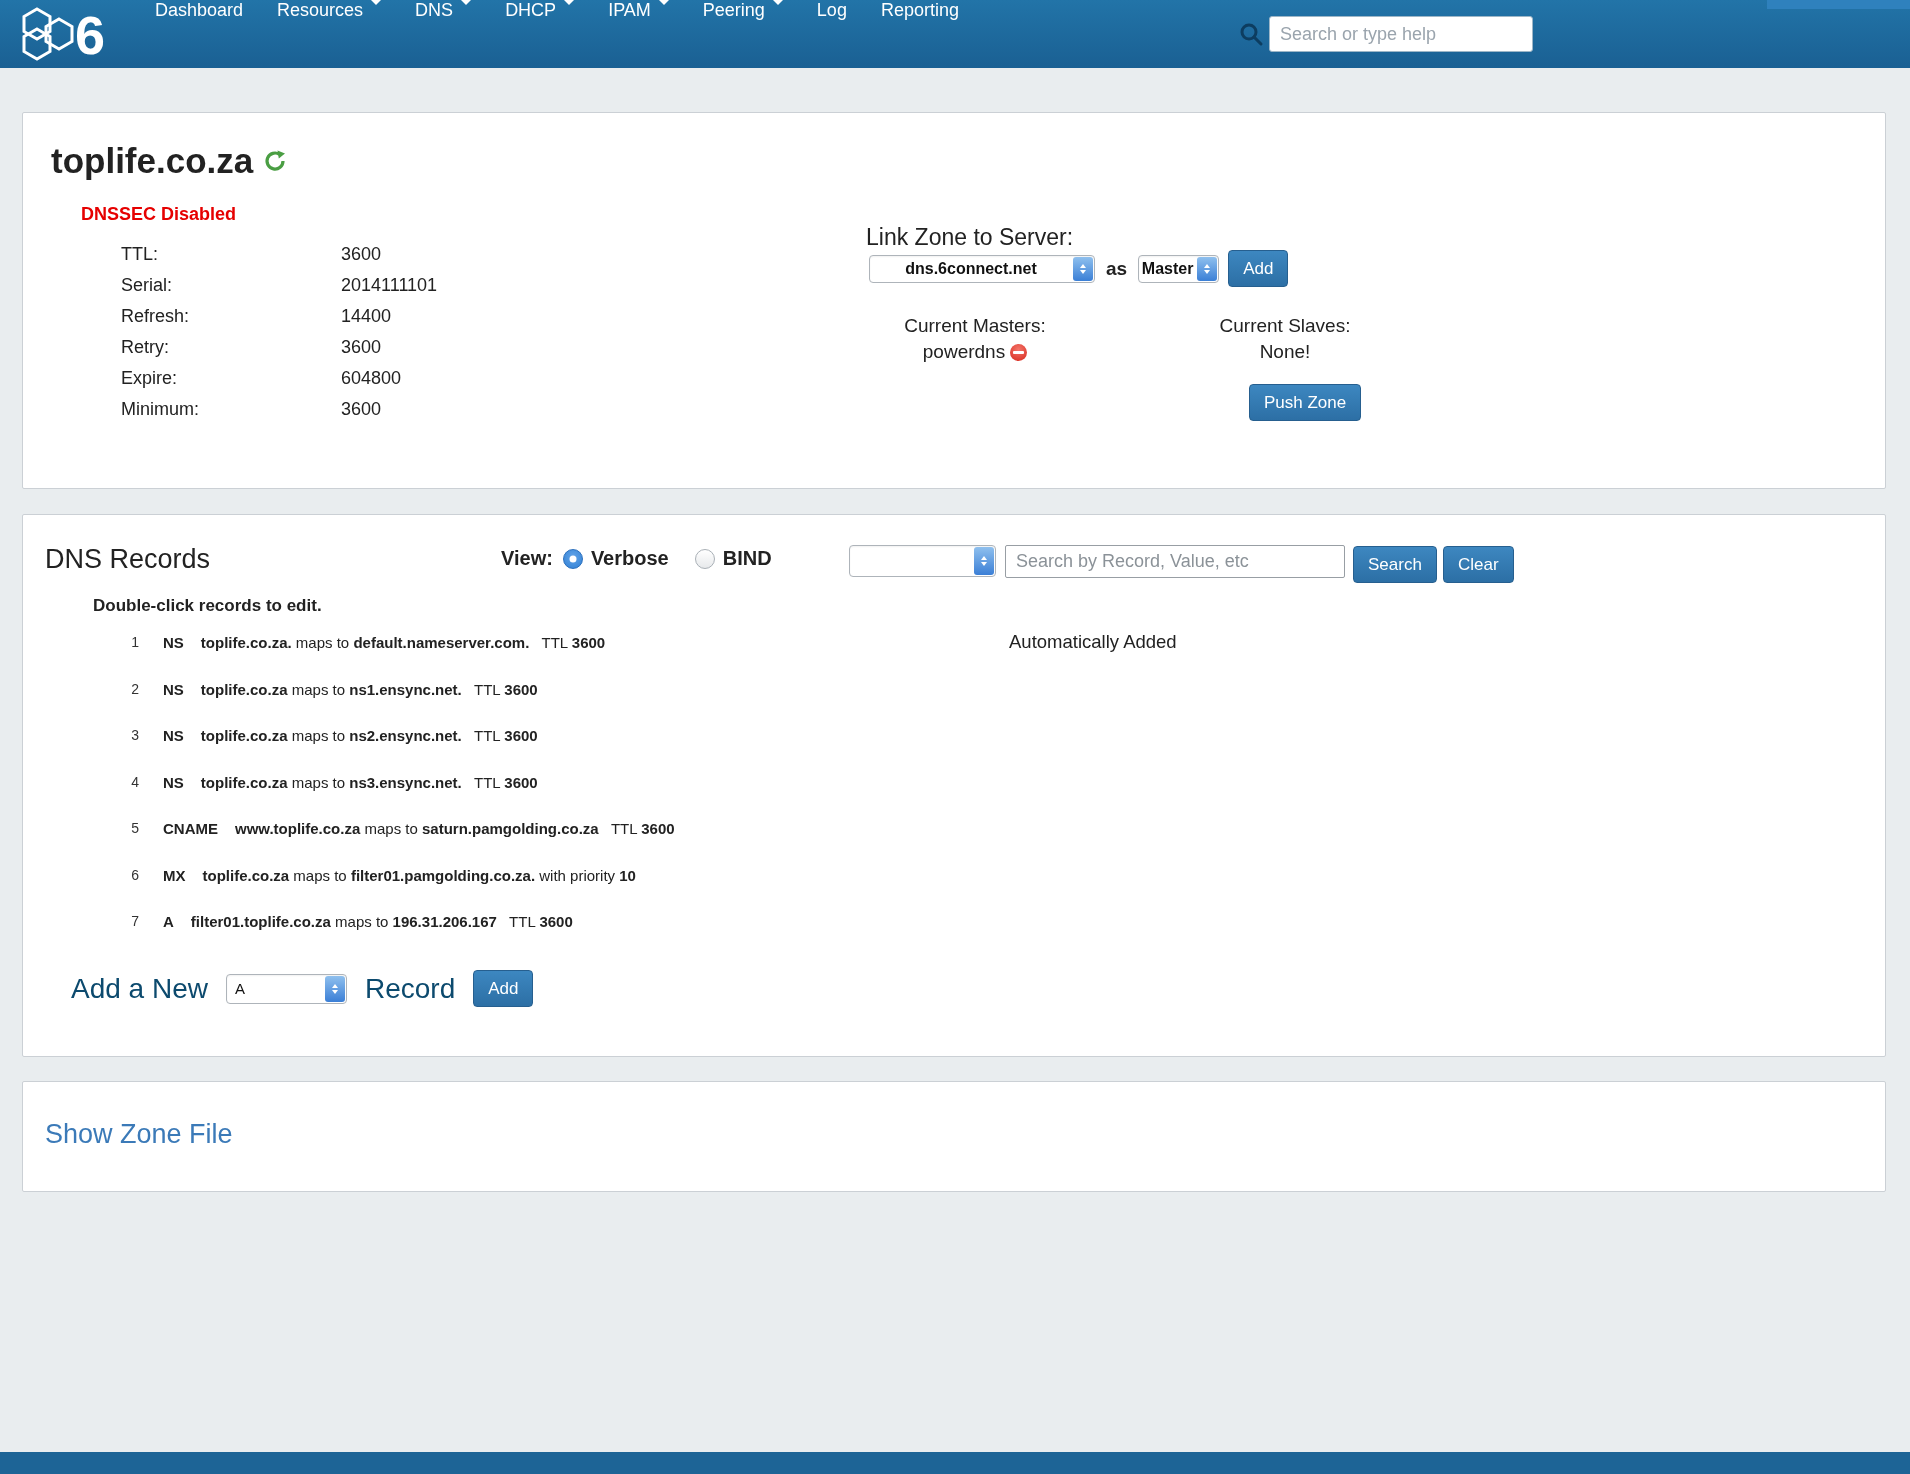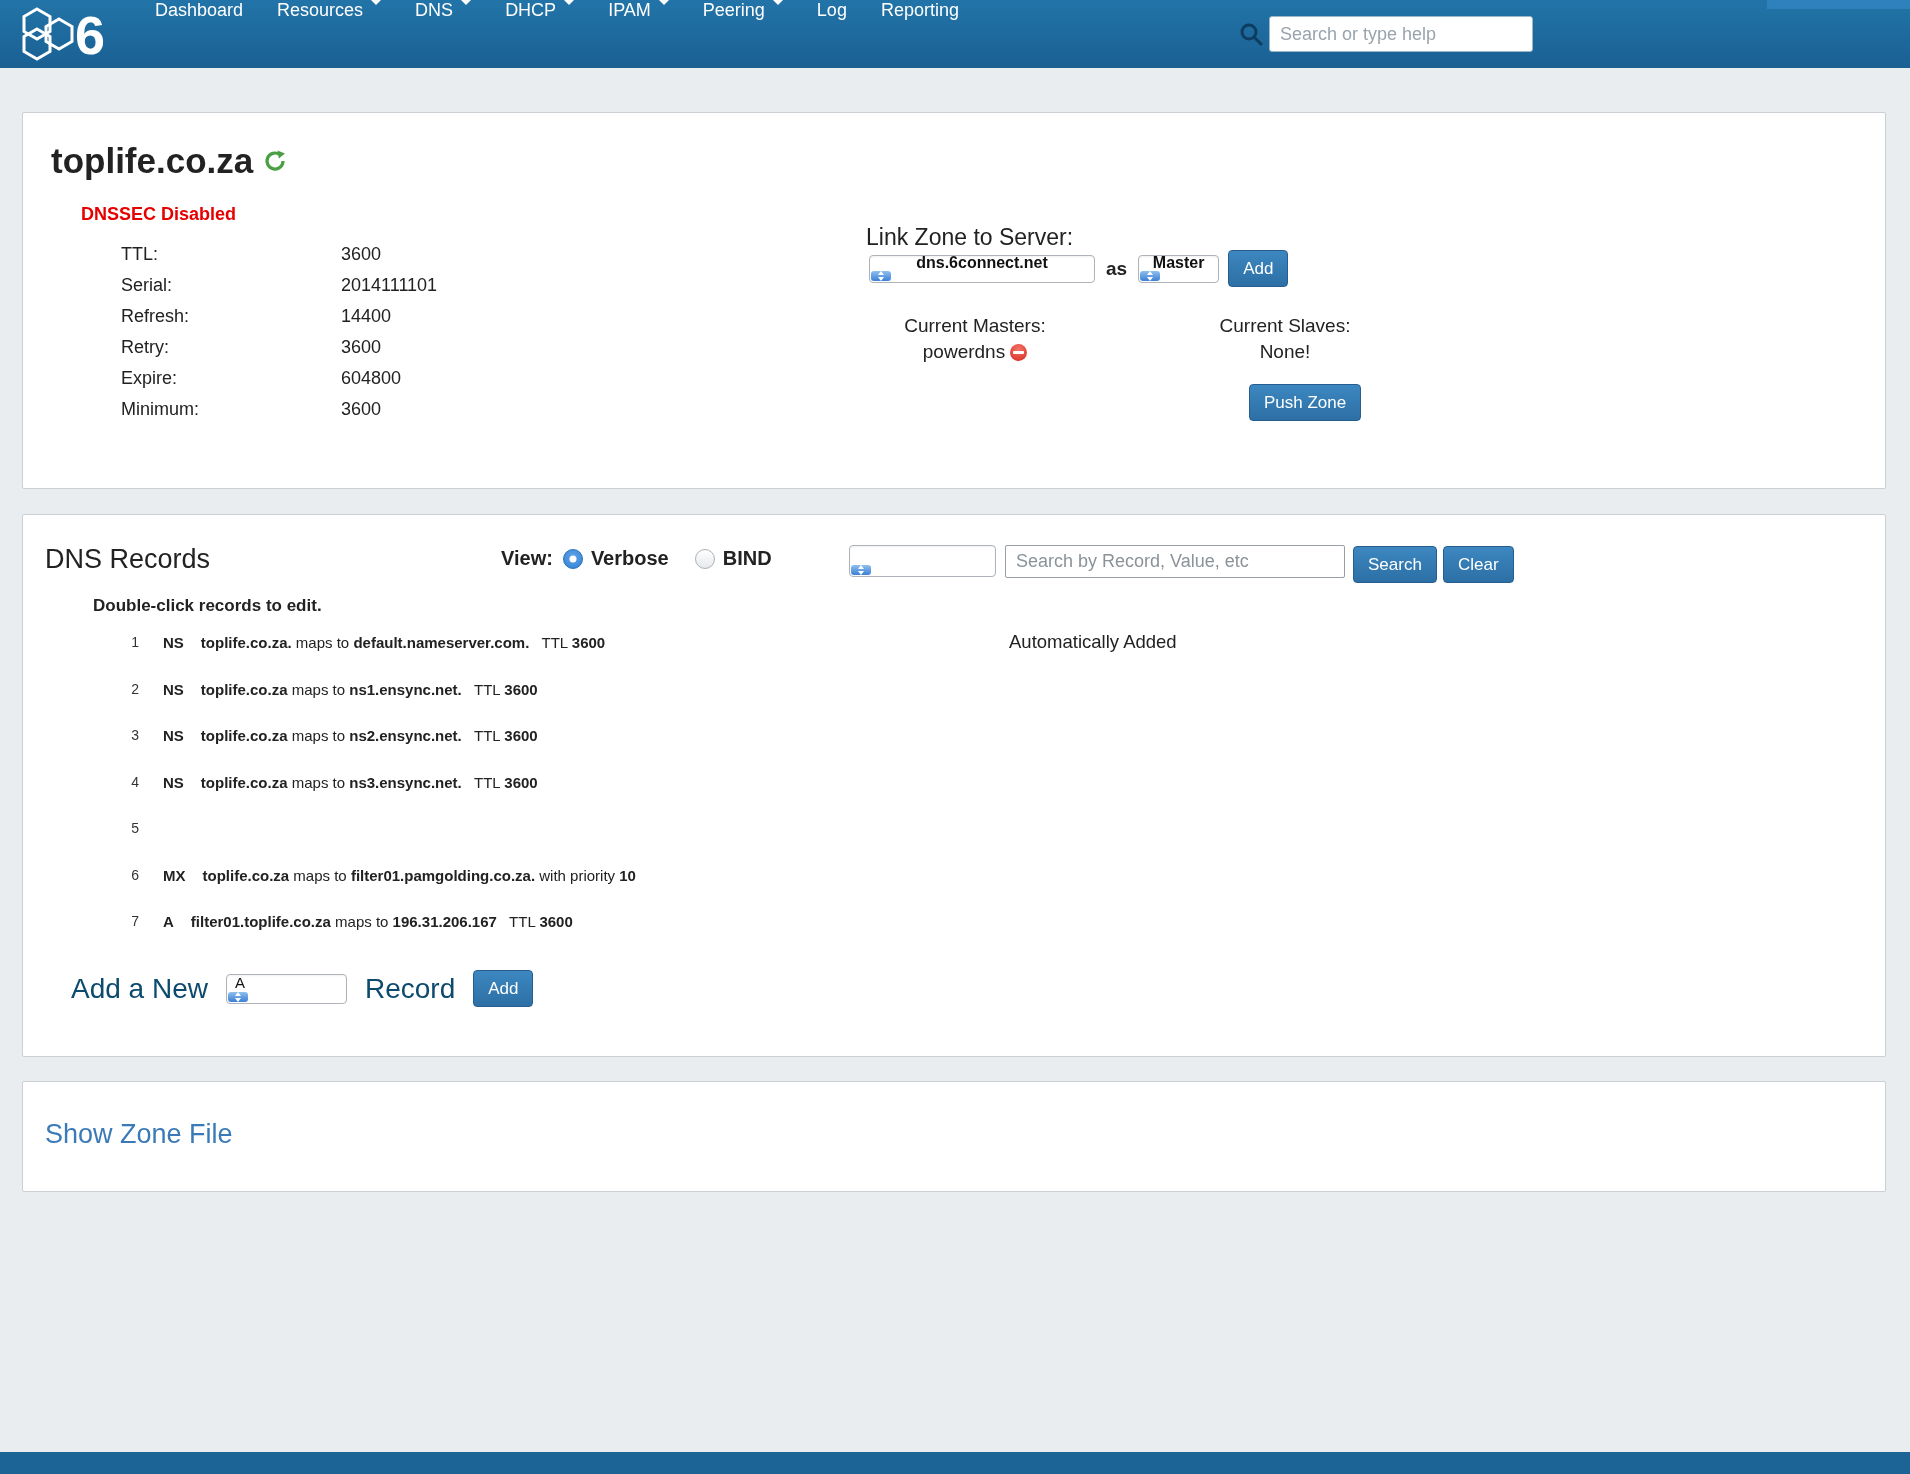--- a/index.html
+++ b/index.html
@@ -44,21 +44,20 @@
     border:1px solid #265f8f; color:#fff; font-size:17px; line-height:1;
     padding:9px 14px; border-radius:4px; cursor:pointer; font-family:inherit;
     white-space:nowrap;
   }
 
   
   .sel {
     display:inline-flex; align-items:stretch; background:#fff;
     border:1px solid #aeb4ba; border-radius:4px; height:28px; cursor:pointer;
     box-shadow:inset 0 1px 2px rgba(0,0,0,.06);
-    flex-direction:column;
   }
   .sel .sv { flex:1; display:flex; align-items:center; justify-content:center; padding:0 8px; font-size:16px; color:#111; overflow:hidden; white-space:nowrap; }
   .sel .sv.bold { font-weight:bold; }
   .sel .stp {
     width:20px; margin:1px; border-radius:3px;
     background:linear-gradient(#8fc0ee,#3b7fd6);
     display:flex; flex-direction:column; align-items:center; justify-content:center; gap:2px;
   }
   .stp-up { width:0; height:0; border-left:3.5px solid transparent; border-right:3.5px solid transparent; border-bottom:4.5px solid #fff; }
   .stp-dn { width:0; height:0; border-left:3.5px solid transparent; border-right:3.5px solid transparent; border-top:4.5px solid #fff; }
@@ -294,20 +293,21 @@
       <span class="rec-body"><span class="rec-type">NS</span><span class="rec-b">toplife.co.za</span><span> maps to </span><span class="rec-b">ns2.ensync.net.</span><span>   TTL </span><span class="rec-b">3600</span></span>
       <span class="rec-note"></span>
     </div>
     <div class="rec-row">
       <span class="rec-num">4</span>
       <span class="rec-body"><span class="rec-type">NS</span><span class="rec-b">toplife.co.za</span><span> maps to </span><span class="rec-b">ns3.ensync.net.</span><span>   TTL </span><span class="rec-b">3600</span></span>
       <span class="rec-note"></span>
     </div>
     <div class="rec-row">
       <span class="rec-num">5</span>
+      <span class="rec-body"><span class="rec-type">CNAME</span><span class="rec-b">www.toplife.co.za</span><span> maps to </span><span class="rec-b">saturn.pamgolding.co.za</span><span>   TTL </span><span class="rec-b">3600</span></span>
       <span class="rec-note"></span>
     </div>
     <div class="rec-row">
       <span class="rec-num">6</span>
       <span class="rec-body"><span class="rec-type">MX</span><span class="rec-b">toplife.co.za</span><span> maps to </span><span class="rec-b">filter01.pamgolding.co.za.</span><span> with priority </span><span class="rec-b">10</span></span>
       <span class="rec-note"></span>
     </div>
     <div class="rec-row">
       <span class="rec-num">7</span>
       <span class="rec-body"><span class="rec-type">A</span><span class="rec-b">filter01.toplife.co.za</span><span> maps to </span><span class="rec-b">196.31.206.167</span><span>   TTL </span><span class="rec-b">3600</span></span>

